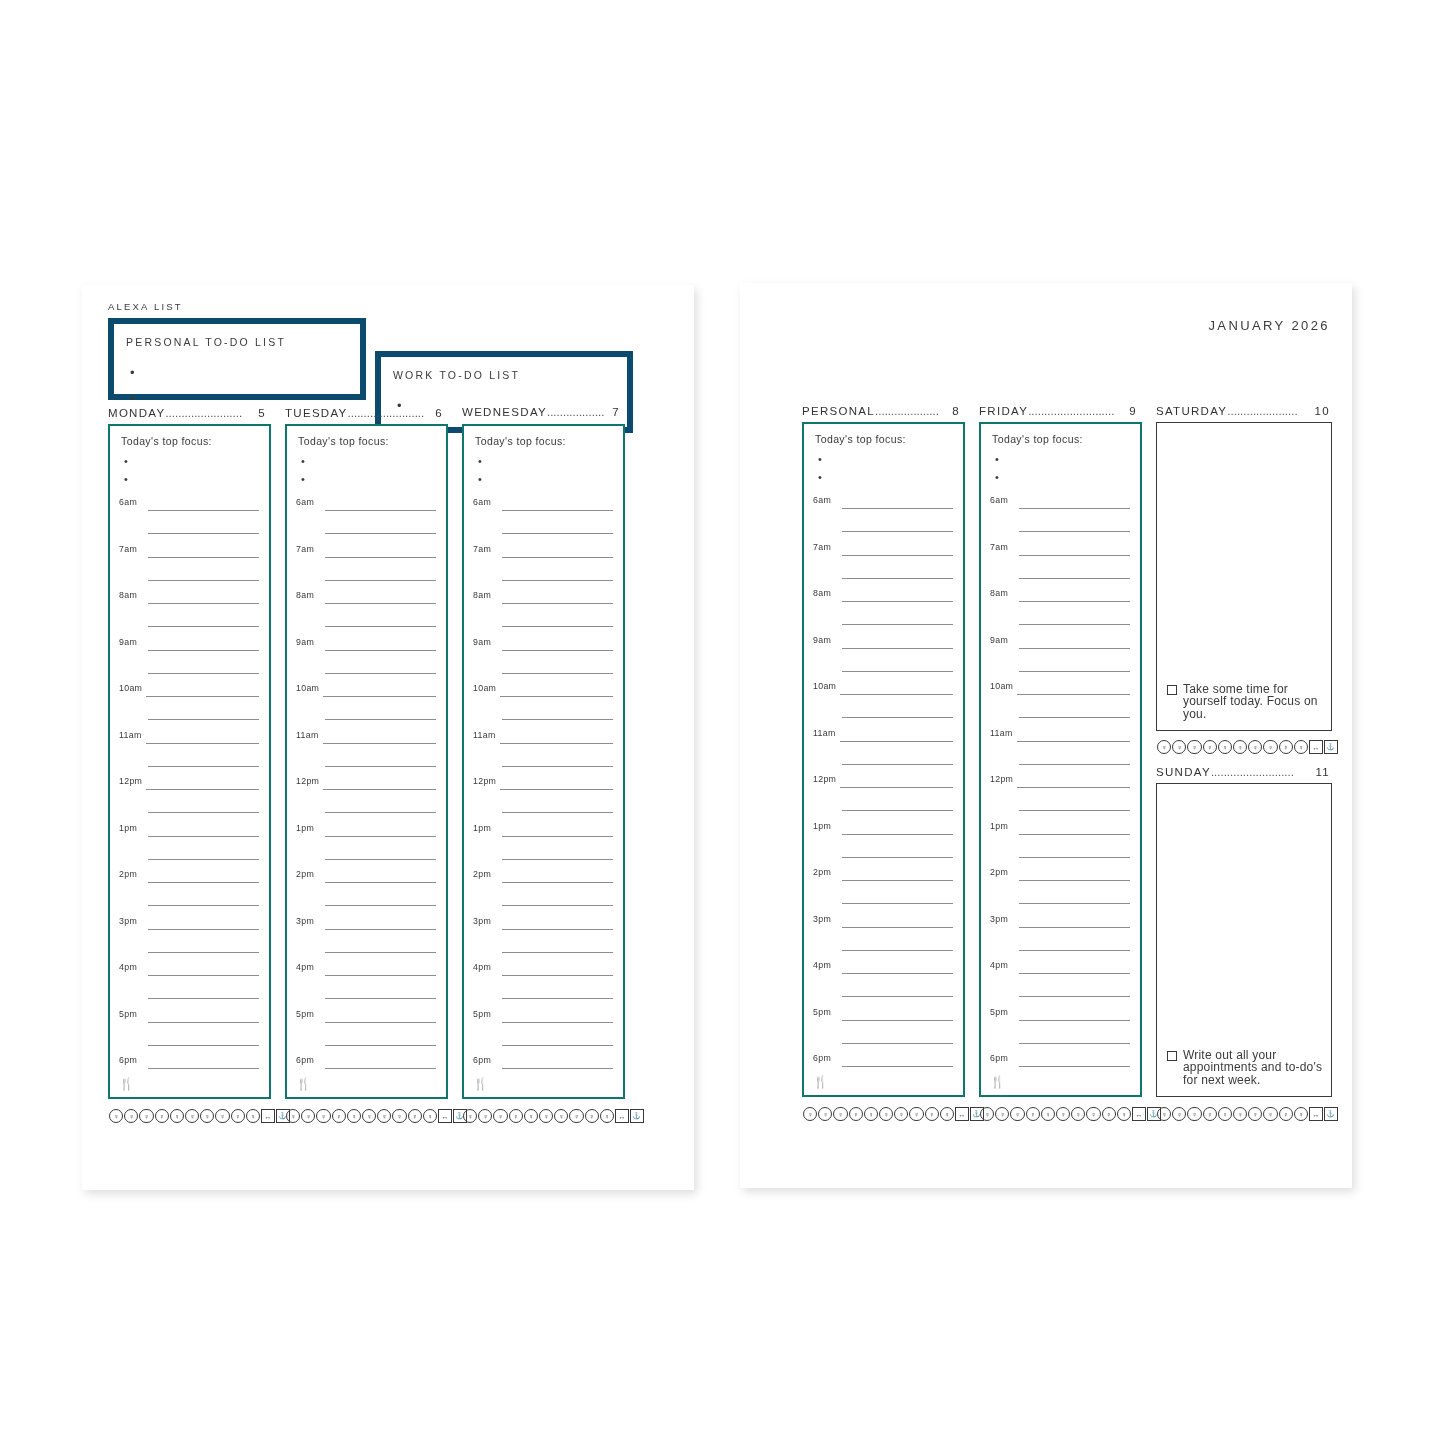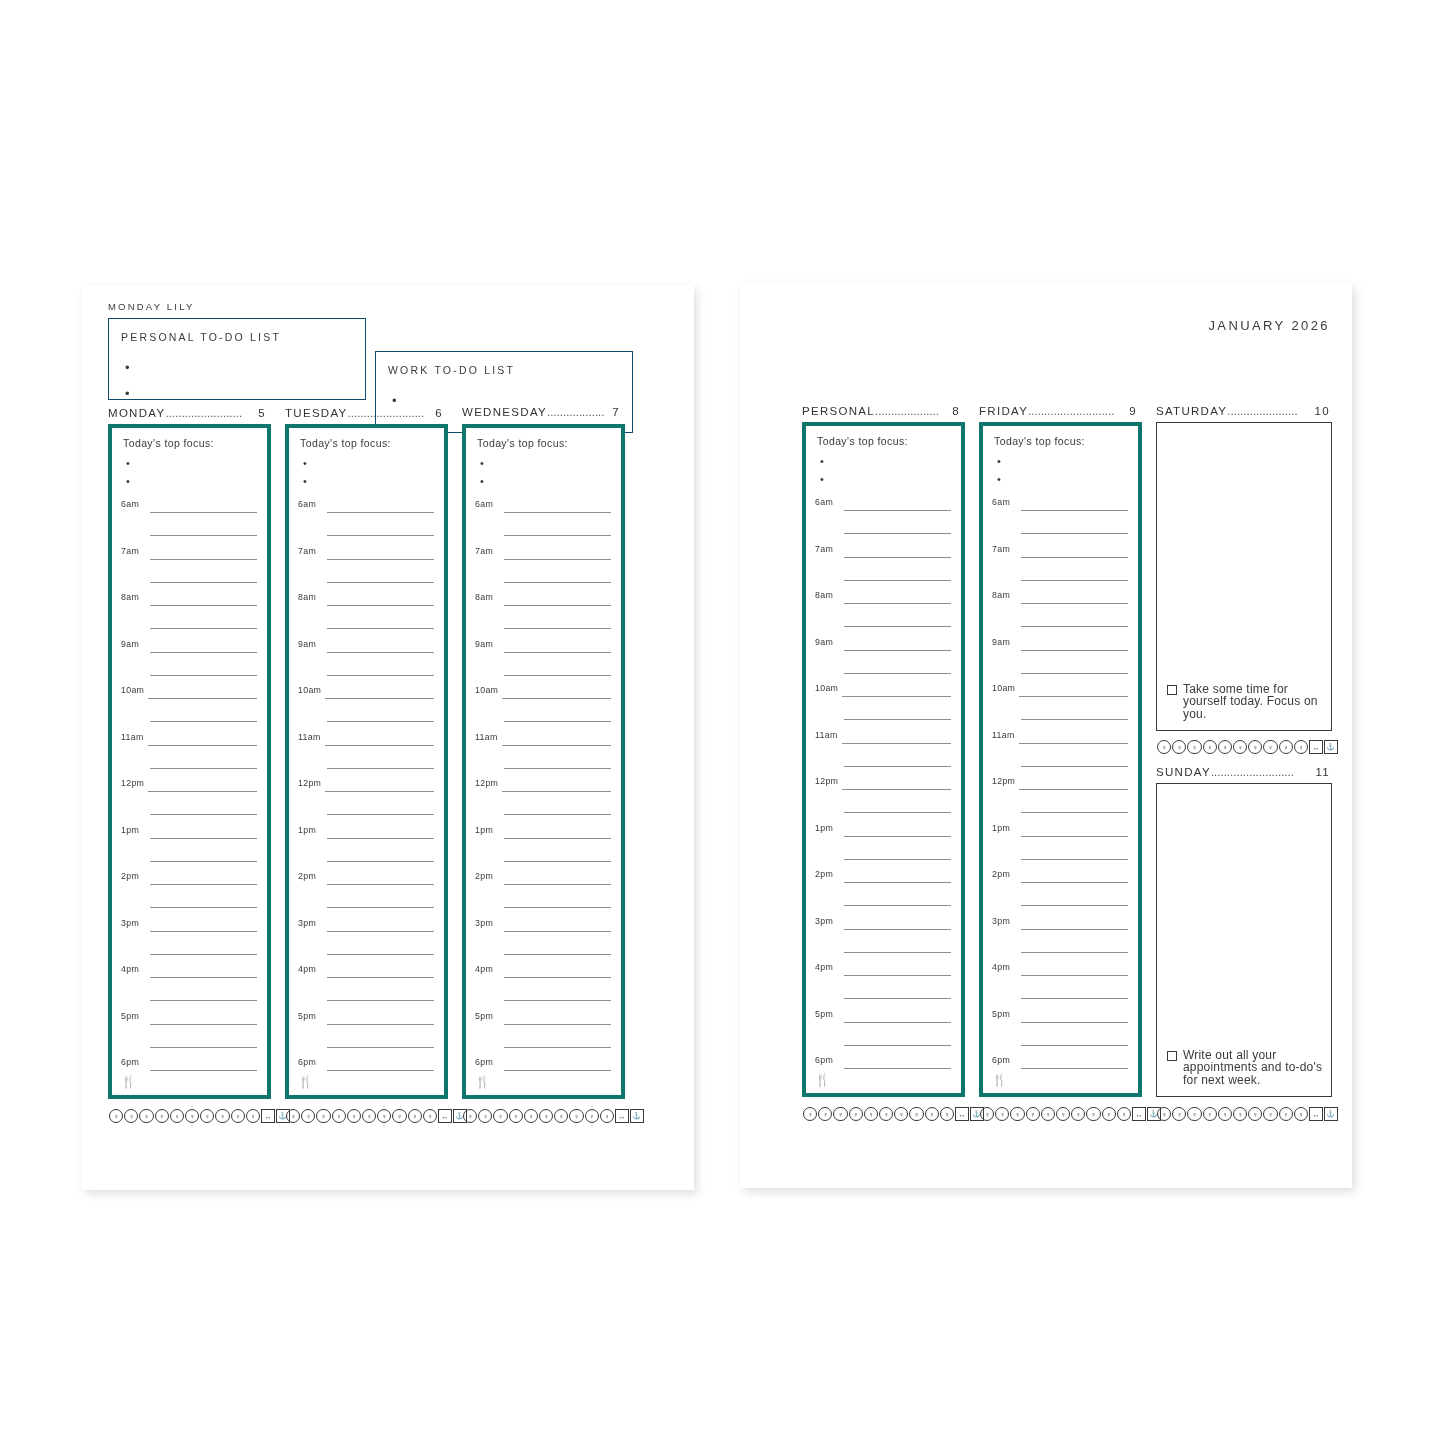--- a/index.html
+++ b/index.html
@@ -10,32 +10,32 @@
   .page{position:absolute;background:#fff;box-shadow:3px 4px 9px rgba(0,0,0,0.13);}
   .page-left{left:82px;top:285px;width:612px;height:905px;}
   .page-right{left:740px;top:283px;width:612px;height:905px;}
 
   .inner{position:absolute;left:0;top:0;right:0;bottom:0;}
 
   
   .owner-name{position:absolute;left:26px;top:16px;font-size:9.5px;letter-spacing:2.2px;color:#3a3a3a;}
   .month-label{position:absolute;right:22px;top:18px;font-size:13px;letter-spacing:2.4px;color:#3a3a3a;margin-top:17px;}
 
-  .topbox{position:absolute;border:1px solid #0c4a6e;box-sizing:border-box;}
+  .topbox{position:absolute;border:6px solid #0c4a6e;box-sizing:border-box;}
   .topbox .tb-title{position:absolute;left:12px;top:12px;font-size:10.5px;letter-spacing:2.2px;color:#3a3a3a;}
   .bullets{position:absolute;left:16px;top:36px;}
   .bullets .b{font-size:13px;line-height:26px;color:#3a3a3a;}
 
   
   .dayhead{position:absolute;font-size:11.5px;letter-spacing:1.3px;color:#333;white-space:nowrap;}
   .dayhead .dh-name{display:inline-block;}
   .dayhead .dh-dots{display:inline-block;color:#555;letter-spacing:0px;}
   .dayhead .dh-num{position:absolute;right:2px;top:0;font-size:11.5px;}
 
-  .daybox{position:absolute;border:4px solid #0f766e;box-sizing:border-box;background:#fff;}
+  .daybox{position:absolute;border:2px solid #0f766e;box-sizing:border-box;background:#fff;}
   .focus-label{position:absolute;left:11px;top:9px;font-size:10.5px;color:#3a3a3a;letter-spacing:.4px;}
   .focus-bullets{position:absolute;left:14px;top:26px;}
   .focus-bullets .b{font-size:11px;line-height:18px;color:#3a3a3a;}
 
   .hours{position:absolute;left:0;right:0;top:66px;bottom:0;}
   .hrow{position:relative;height:46.5px;}
   .hlabel{position:absolute;left:9px;top:5px;font-size:8.8px;color:#3a3a3a;letter-spacing:.3px;}
   .hline-a{position:absolute;left:38px;right:10px;top:18px;border-bottom:1px solid #8d8d8d;}
   .hline-b{position:absolute;left:38px;right:10px;top:41px;border-bottom:1px solid #8d8d8d;}
   .hline-a.wide{left:36px;}
@@ -54,21 +54,21 @@
   .tiptext{font-size:12px;line-height:12.5px;color:#3a3a3a;letter-spacing:.2px;}
 </style>
 </head>
 <body>
 
 <div class="spread">
 
   <div class="page page-left">
     <div class="inner">
 
-      <div class="owner-name">MONDAY LILY</div>
+      <div class="owner-name">ALEXA LIST</div>
 
       <div class="topbox" style="left:26px;top:33px;width:258px;height:82px;">
         <div class="tb-title">PERSONAL TO-DO LIST</div>
         <div class="bullets">
           <div class="b">•</div>
           <div class="b">•</div>
         </div>
       </div>
 
       <div class="topbox" style="left:293px;top:33px;width:258px;height:82px;margin-top:33px;">

